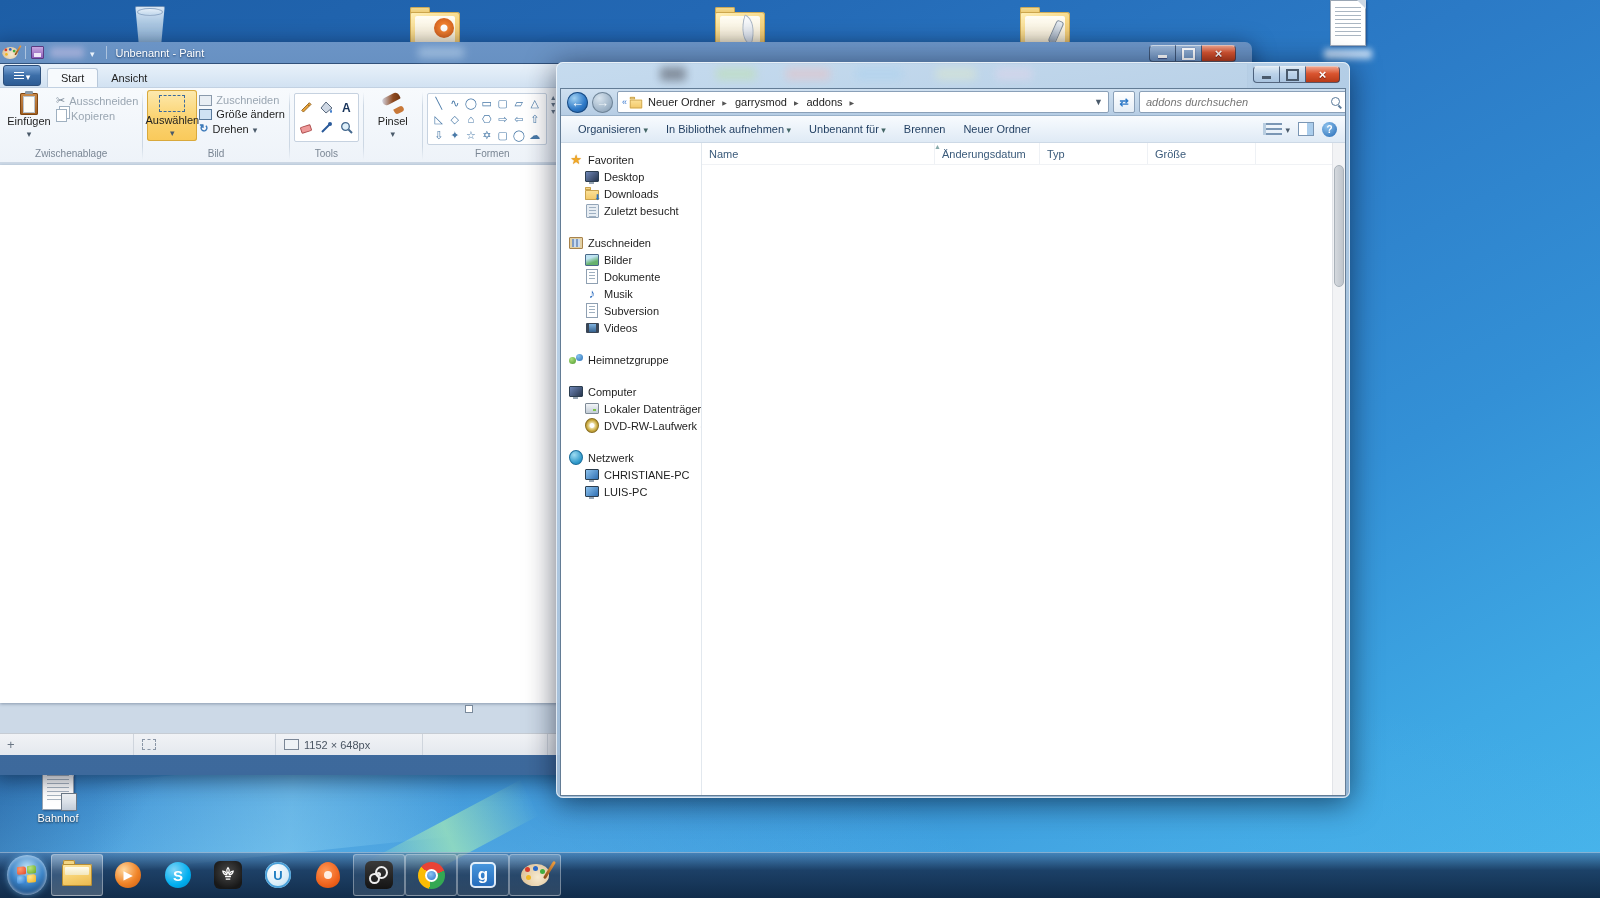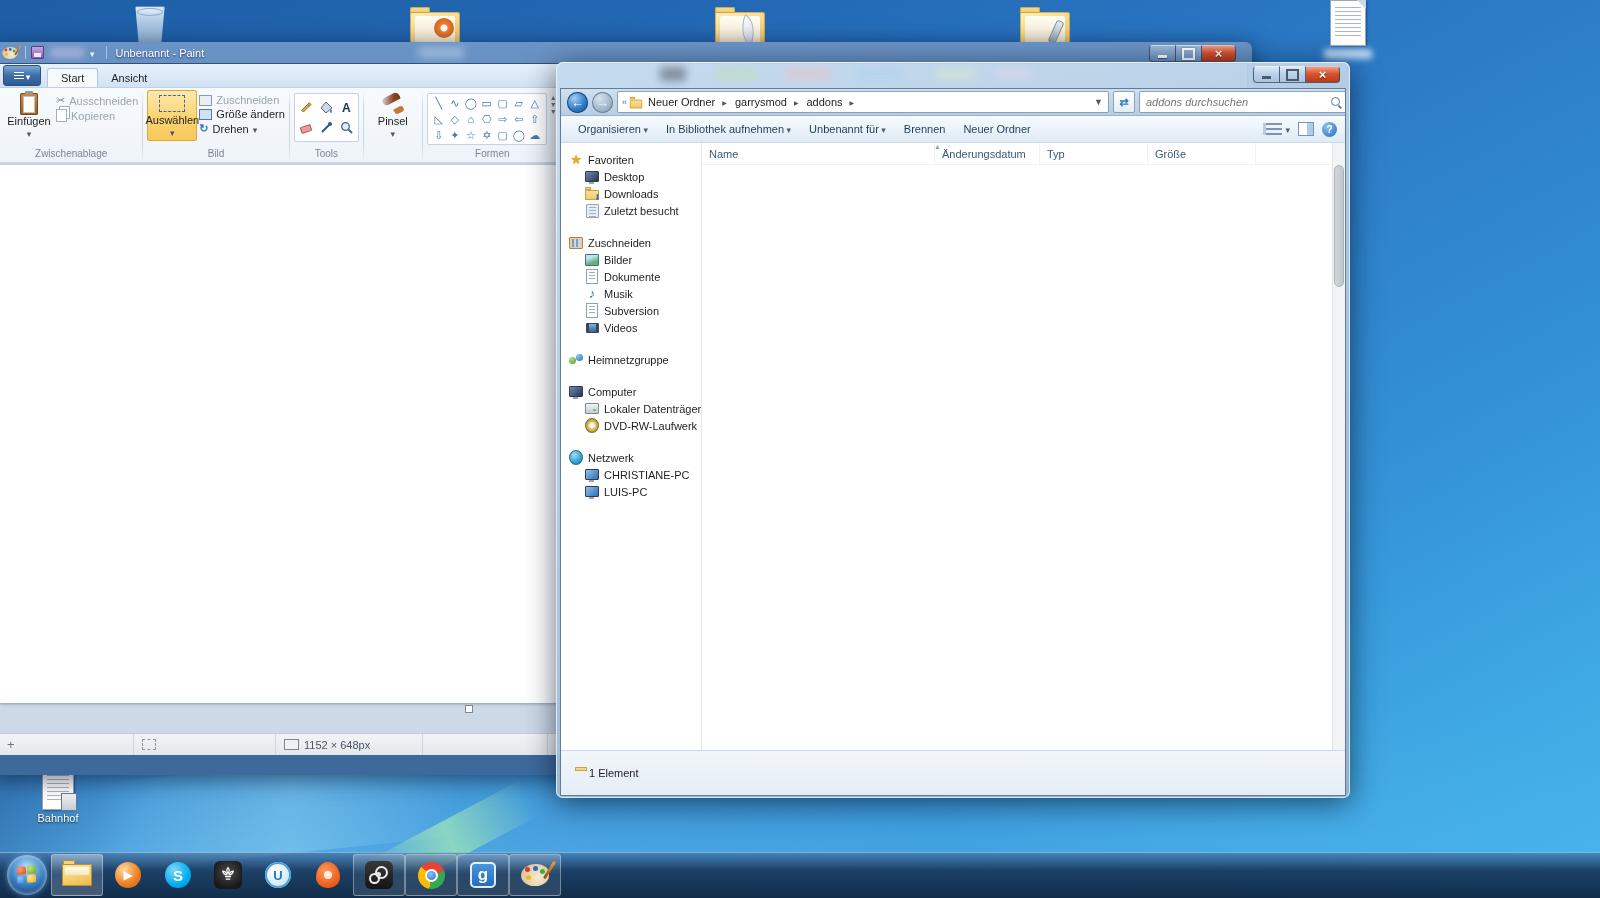--- a/index.html
+++ b/index.html
@@ -753,24 +753,20 @@
           <div class="col c-type">Typ</div>
           <div class="col c-size">Größe</div>
           <span class="sortmark">▲</span>
         </div>
         <div class="vscroll">
             <div class="vthumb"></div>
           </div>
       </div>
     </div>
 
-    <div class="ex-status">
-      <span class="i relw" style="margin-top:-4px"><span class="fold bigst"></span></span>
-      <span>1 Element</span>
-    </div>
   </div>
 </div>
 
 <div class="taskbar">
   <div class="orb-start">
     <div class="flag">
       <i style="background:radial-gradient(circle at 35% 30%,#ff9a70,#e2482a)"></i>
       <i style="background:radial-gradient(circle at 35% 30%,#b8e47f,#6aa822)"></i>
       <i style="background:radial-gradient(circle at 35% 30%,#8fc8f4,#2a78d0)"></i>
       <i style="background:radial-gradient(circle at 35% 30%,#ffe48a,#efb01e)"></i>

